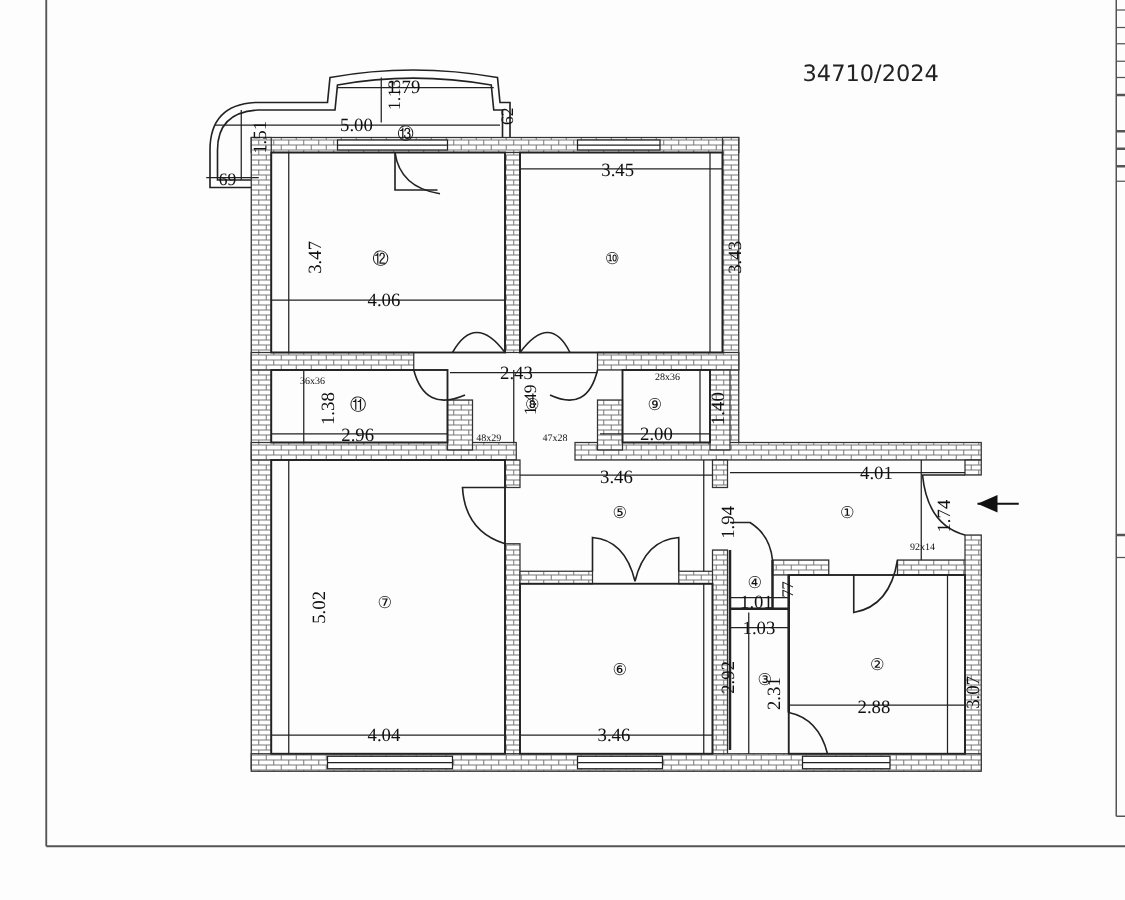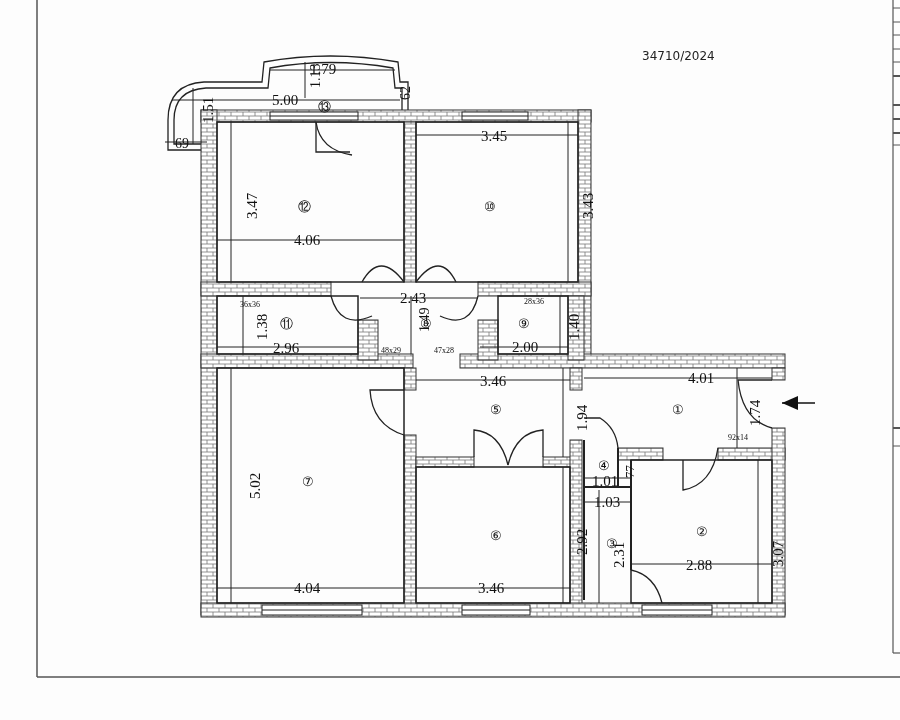--- a/index.html
+++ b/index.html
@@ -1,18 +1,18 @@
 <!DOCTYPE html>
 <html><head>
 <meta charset="utf-8">
 <style>
   html,body{margin:0;padding:0;background:#fdfdfd;}
   body{width:900px;height:720px;position:relative;overflow:hidden;font-family:"Liberation Serif","DejaVu Serif",serif;}
   #sheet{position:absolute;left:0;top:0;width:900px;height:720px;}
-  .doc-num{position:absolute;left:642px;top:49px;font-family:"DejaVu Sans","Liberation Sans",sans-serif;font-size:12px;color:#222;}
+  .doc-num{position:absolute;left:642px;top:49px;font-family:"DejaVu Sans","Liberation Sans",sans-serif;font-size:18px;color:#222;}
   svg text{font-family:"Liberation Serif","DejaVu Serif",serif;fill:#111;}
 </style>
 </head>
 <body>
 
 <div id="sheet">
   <div class="doc-num">34710/2024</div>
 
   <svg width="900" height="720" viewBox="0 0 900 720" style="position:absolute;left:0;top:0;">
     <defs>

